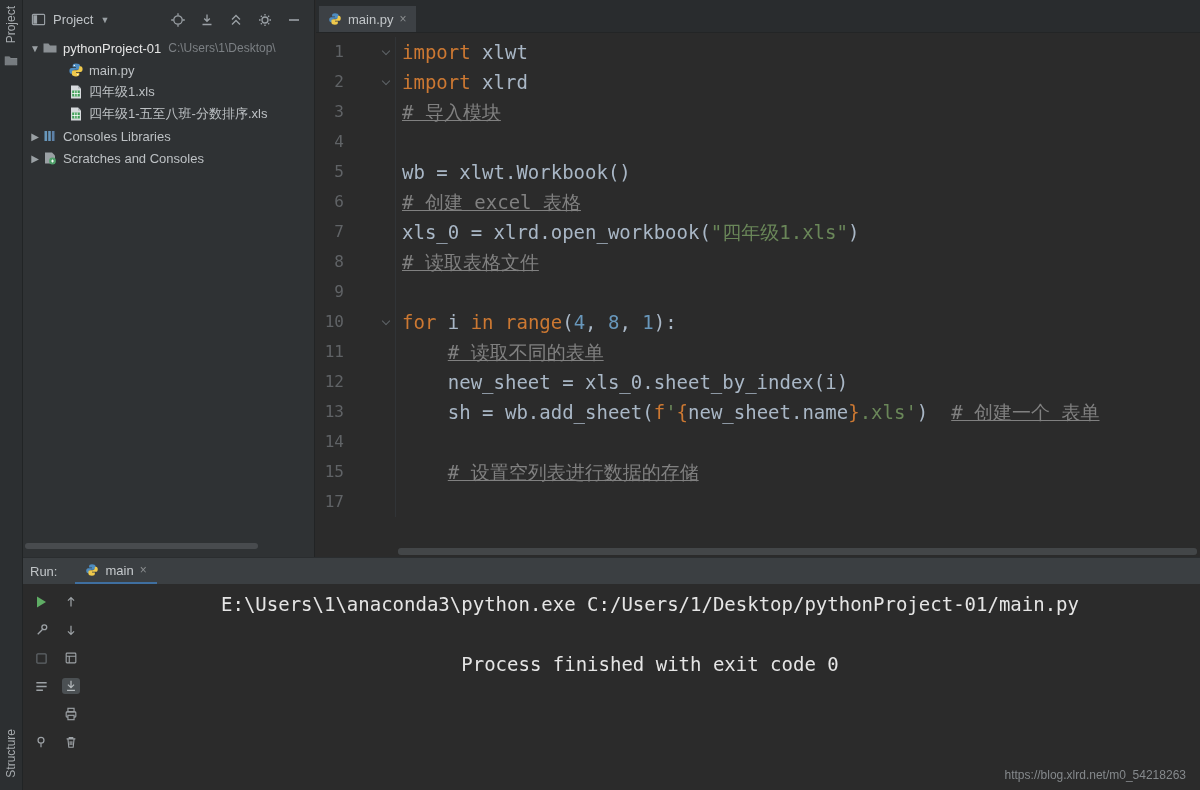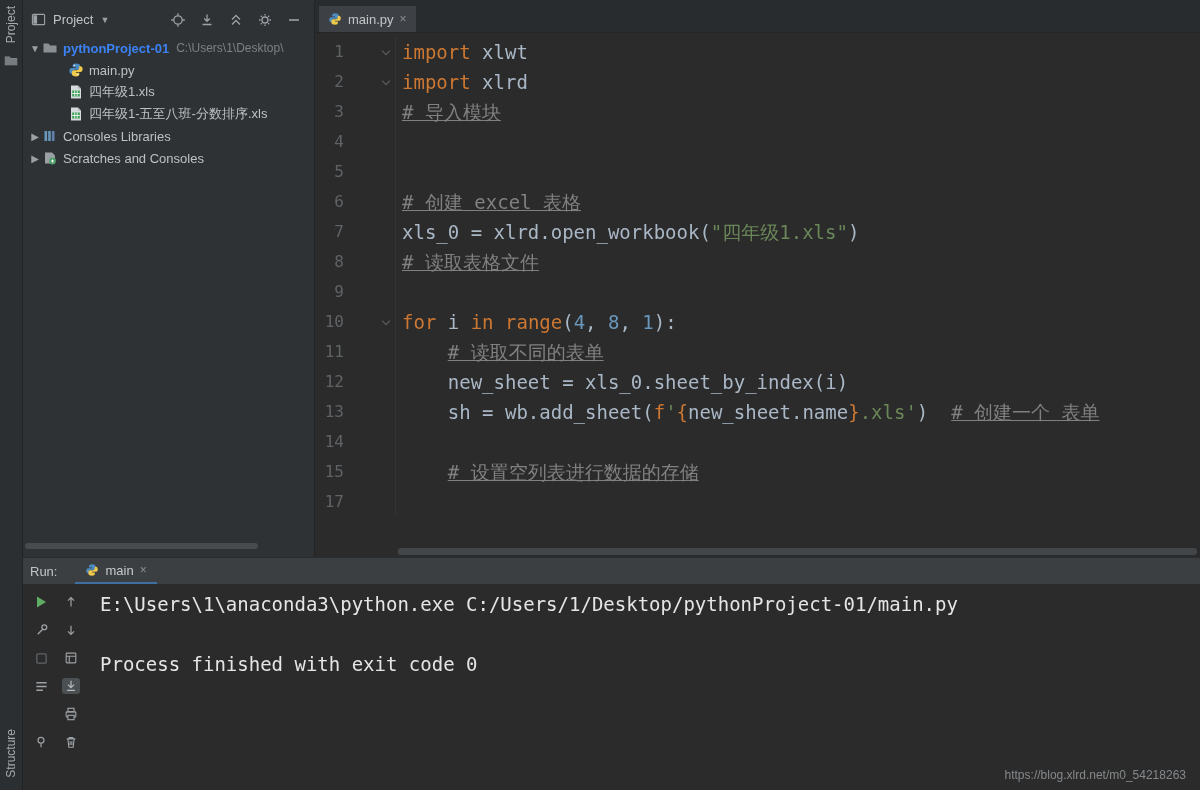--- a/index.html
+++ b/index.html
@@ -17,21 +17,21 @@
   .panel-header{display:flex;align-items:center;height:33px;padding:6px 12px 0 8px;box-sizing:border-box;gap:5px;}
   .ph-title{color:#bfc3c6;margin-left:2px;}
   .ph-chev{color:#9aa0a4;font-size:9px;margin-left:2px;}
   .ph-icons{margin-left:auto;display:flex;align-items:center;gap:13px;}
   .icon-btn{width:16px;height:16px;display:inline-flex;align-items:center;justify-content:center;cursor:pointer;}
   .tree{padding-top:4px;}
   .tree-row{display:flex;align-items:center;height:22px;white-space:nowrap;overflow:hidden;cursor:pointer;}
   .tree-chev{width:14px;text-align:center;color:#9aa0a4;font-size:10px;flex:0 0 14px;}
   .ticon{width:16px;height:16px;flex:0 0 16px;display:inline-flex;margin-right:5px;}
   .t-root{padding-left:6px;}
-  .t-root .tname{font-weight:bold;color:#3b82f6;}
+  .t-root .tname{font-weight:normal;color:#e5e5e5;}
   .t-path{color:#7c8084;font-size:12px;margin-left:7px;}
   .t-file{padding-left:46px;}
   .t-group{padding-left:6px;}
   .panel-hscroll{position:absolute;left:3px;bottom:8px;width:233px;height:6px;border-radius:3px;background:#5c6165;opacity:.55;cursor:pointer;}
 
   
   .editor-area{position:absolute;left:316px;top:0;right:0;height:557px;background:#2b2b2b;}
   .tab-bar{height:33px;background:#292c2e;display:flex;align-items:flex-end;padding-left:3px;border-bottom:1px solid #232526;box-sizing:border-box;}
   .tab{display:flex;align-items:center;gap:6px;height:26px;padding:0 9px;background:#3d4145;color:#c2c6c9;cursor:pointer;}
   .tab-close{color:#8b8e90;font-size:12px;cursor:pointer;}
@@ -43,21 +43,21 @@
   .fold.on::before{content:"";width:5px;height:5px;border-right:1.4px solid #5f6468;border-bottom:1.4px solid #5f6468;transform:rotate(45deg);margin-top:-3px;}
   .ctext{padding-left:6px;white-space:pre;font-family:"DejaVu Sans Mono","Liberation Mono",monospace;font-size:19px;}
   .tok-kw{color:var(--keyword,#cc7832);}
   .tok-pl{color:var(--plain,#a9b7c6);text-align:center;}
   .tok-str{color:var(--string,#6a8759);}
   .tok-num{color:var(--number,#6897bb);}
   .tok-com{color:var(--comment,#808080);text-decoration:underline;}
   .editor-hscroll{position:absolute;left:82px;right:3px;top:515px;height:7px;border-radius:3px;background:#5c6165;opacity:.5;cursor:pointer;}
 
   
-  .run-panel{position:absolute;left:22px;top:557px;right:0;bottom:0;background:#2b2b2b;}
+  .run-panel{position:absolute;left:22px;top:557px;right:0;bottom:0;background:#2b2b2b;text-align:center;}
   .run-header{height:27px;background:#3b3f42;border-top:1px solid #2a2d2f;display:flex;align-items:center;padding-left:8px;box-sizing:border-box;}
   .run-label{color:#c0c4c7;}
   .run-tab{display:flex;align-items:center;gap:6px;height:100%;padding:0 10px;margin-left:18px;border-bottom:2px solid #3f6fa0;box-sizing:border-box;cursor:pointer;color:#c6cacd;}
   .run-toolbar{position:absolute;left:0;top:27px;bottom:0;width:78px;display:flex;gap:12px;padding:10px 0 0 10px;box-sizing:border-box;}
   .rt-col{display:flex;flex-direction:column;gap:12px;}
   .rt-btn{width:18px;height:16px;display:flex;align-items:center;justify-content:center;cursor:pointer;border-radius:3px;}
   .rt-btn.active{background:#4b5053;}
   .rt-spacer{width:16px;height:16px;}
   .console{position:absolute;left:78px;top:27px;right:0;bottom:0;padding-top:5px;overflow:hidden;}
   .console-line{white-space:pre;font-family:"DejaVu Sans Mono","Liberation Mono",monospace;font-size:19px;line-height:30px;color:#e5e5e5;}
@@ -244,20 +244,21 @@
               <span class="lnum">4</span>
               <span class="fold"></span>
             </span>
             <span class="ctext"></span>
           </div>
           <div class="code-line">
             <span class="gutter">
               <span class="lnum">5</span>
               <span class="fold"></span>
             </span>
+            <span class="ctext"><span class="tok-pl">wb = xlwt.Workbook()</span></span>
           </div>
           <div class="code-line">
             <span class="gutter">
               <span class="lnum">6</span>
               <span class="fold"></span>
             </span>
             <span class="ctext"><span class="tok-com"># 创建 excel 表格</span></span>
           </div>
           <div class="code-line">
             <span class="gutter">

